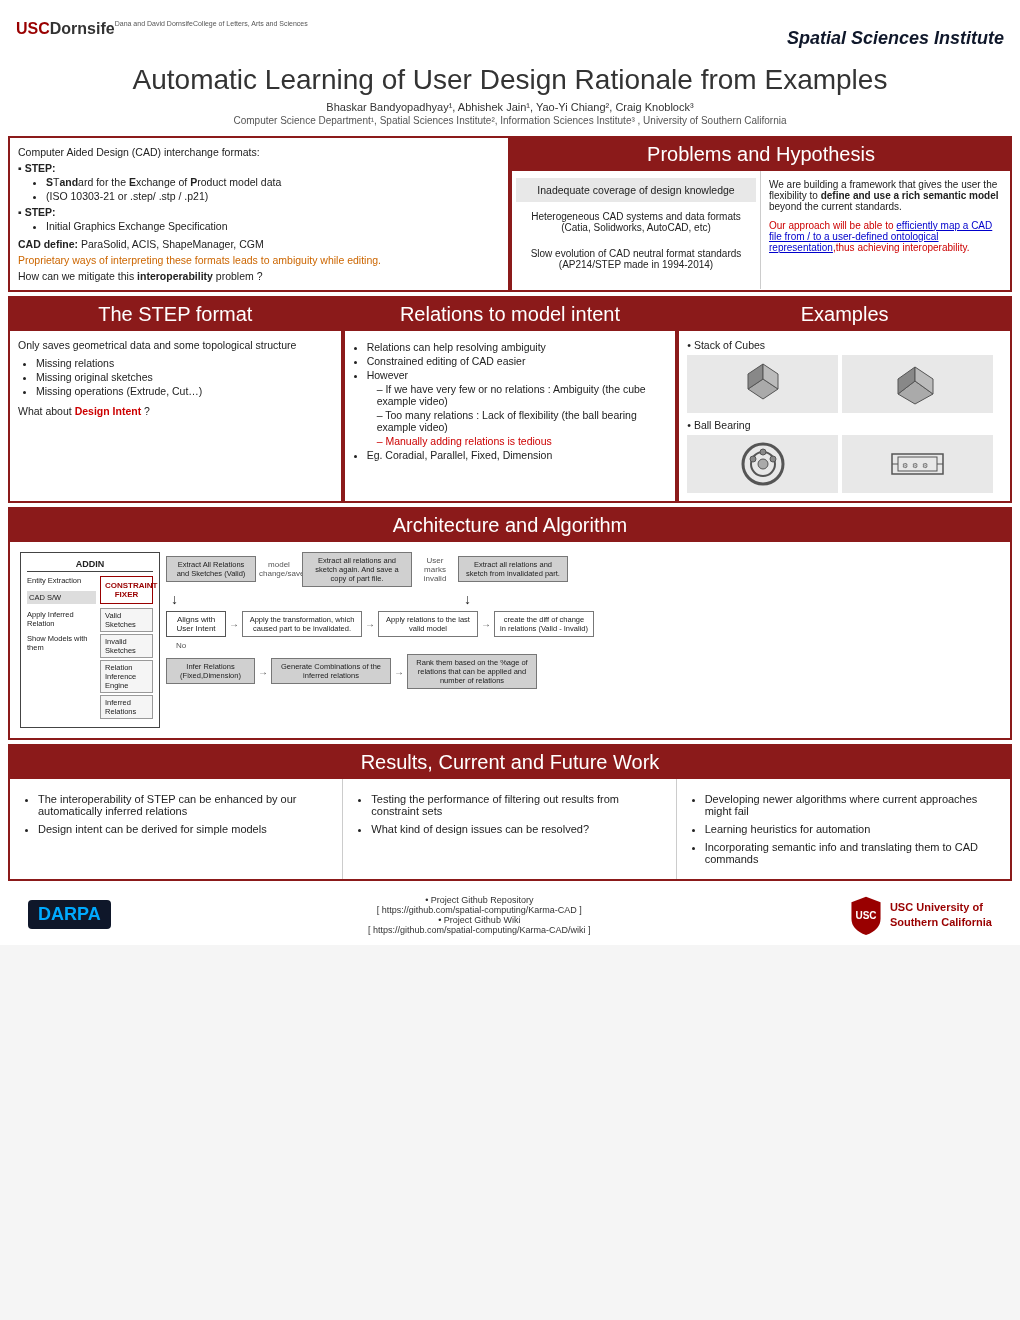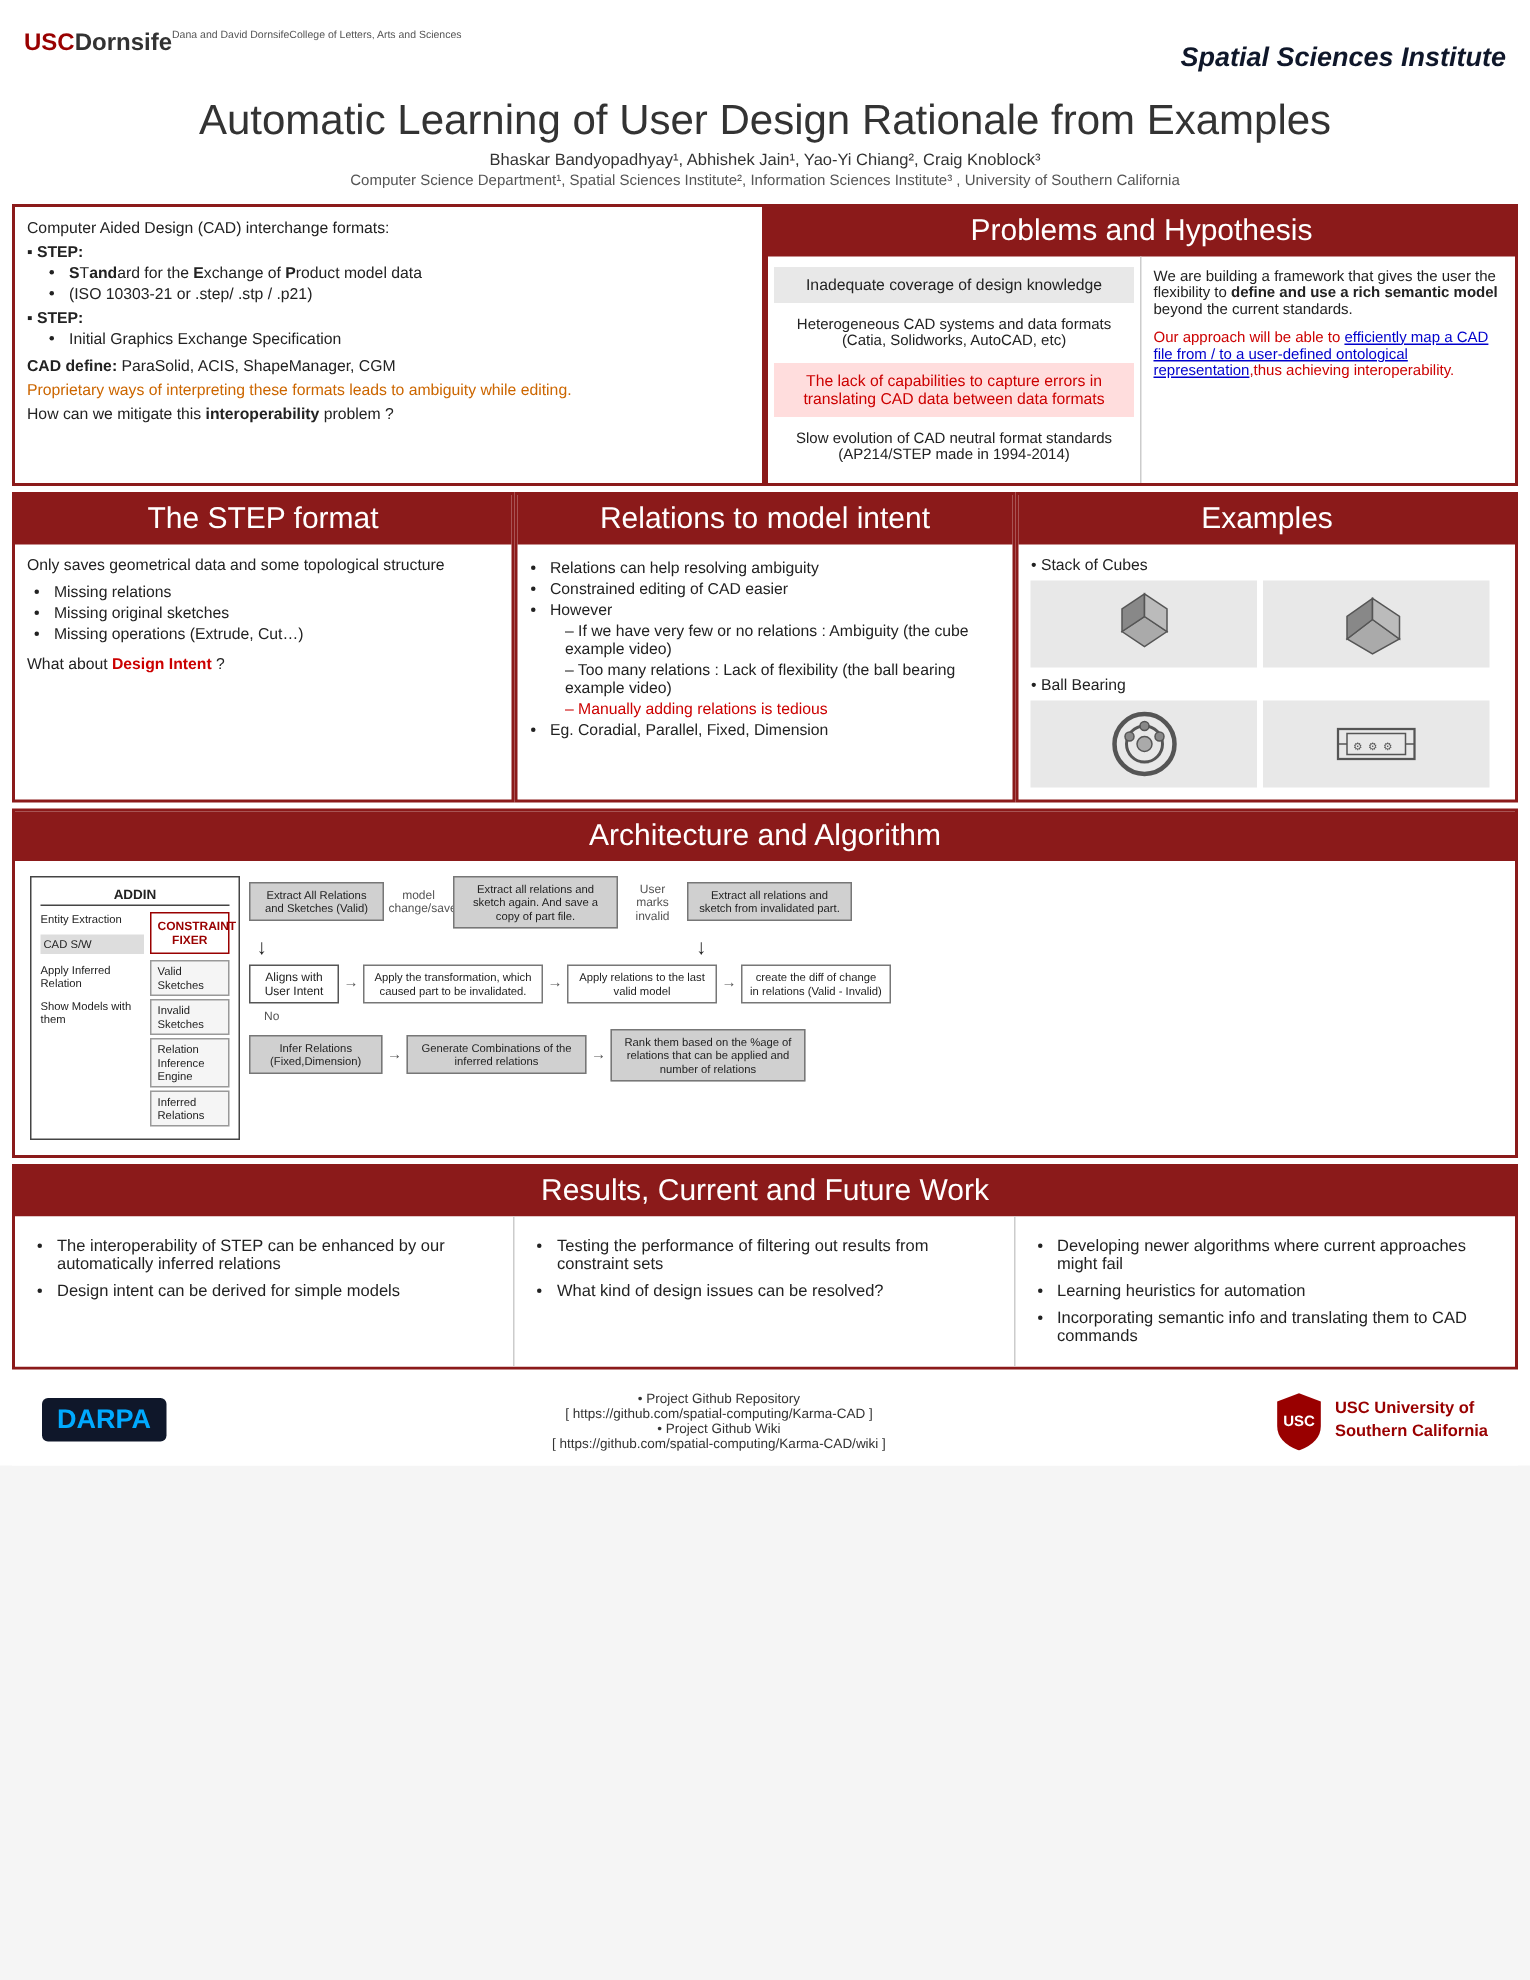--- a/index.html
+++ b/index.html
@@ -252,21 +252,20 @@
         <div style="margin-top:4px;">How can we mitigate this <span class="bold">interoperability</span> problem ?</div>
       </div>
     </div>
 
     <div style="border:2px solid #8b1a1a;">
       <div class="cell-header">Problems and Hypothesis</div>
       <div style="display:grid; grid-template-columns:1fr 1fr; height:calc(100% - 34px);">
         <div style="padding:4px; border-right:1px solid #ccc;">
           <div class="problem-item highlight-gray">Inadequate coverage of design knowledge</div>
           <div class="problem-item plain" style="font-size:10px;">Heterogeneous CAD systems and data formats (Catia, Solidworks, AutoCAD, etc)</div>
-          <div class="problem-item highlight-red">The lack of capabilities to capture errors in translating CAD data between data  formats</div>
           <div class="problem-item plain" style="font-size:10px;">Slow evolution of CAD neutral format standards  (AP214/STEP made in 1994-2014)</div>
         </div>
         <div style="padding:8px; font-size:10px;">
           <div>We are building a framework that gives  the user the flexibility to <span class="bold">define and  use a rich semantic model</span> beyond the current standards.</div>
           <div style="margin-top:8px; color:#cc0000;">Our approach will be able to <span class="blue-underline">efficiently map a CAD file from / to a user-defined ontological representation</span>,thus achieving interoperability.</div>
         </div>
       </div>
     </div>
   </div>
 

